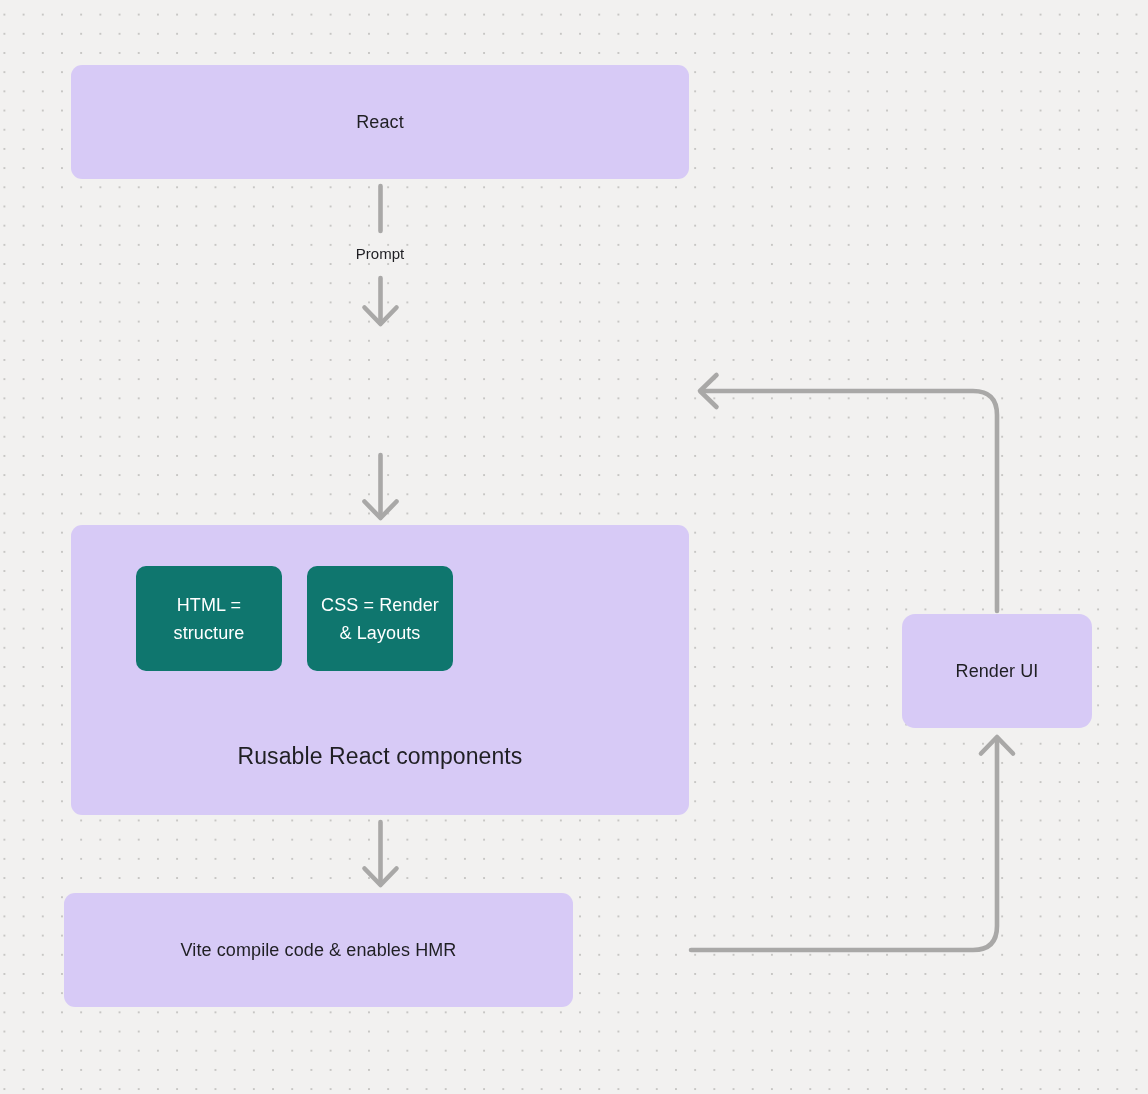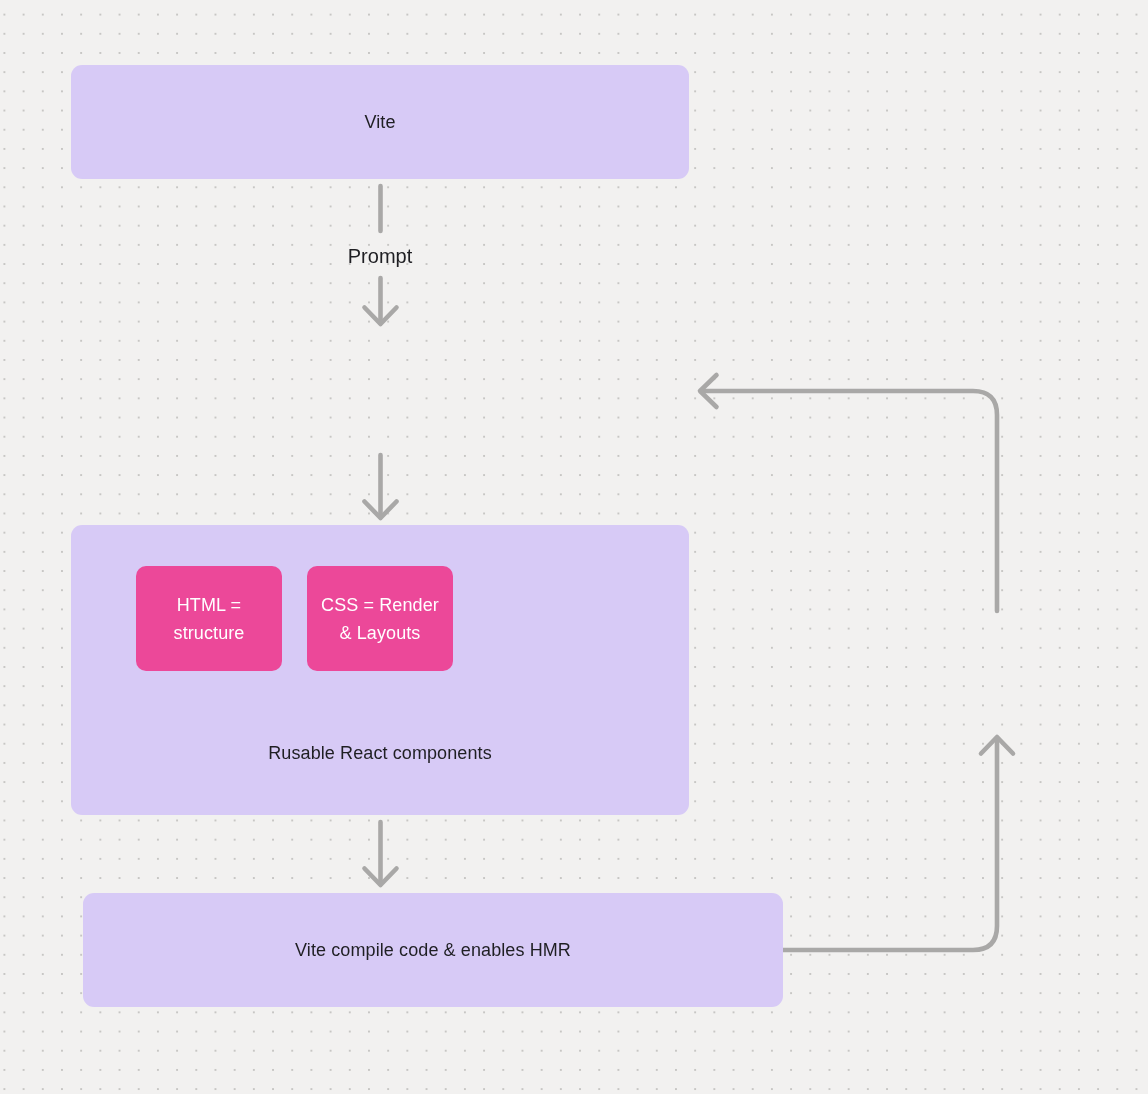--- a/index.html
+++ b/index.html
@@ -39,63 +39,63 @@
     justify-content: center;
     color: #1f1f23;
     font-size: 18px;
     font-weight: 500;
     letter-spacing: 0.1px;
     box-sizing: border-box;
   }
   .node-user  { left: 71px; top: 65px;  width: 618px; height: 114px; }
   .node-web   { left: 71px; top: 335px; width: 618px; height: 114px; }
   .node-group { left: 71px; top: 525px; width: 618px; height: 290px; display: block; }
-  .node-vite  { left: 83px; top: 893px; width: 700px; height: 114px; }
+  .node-vite  { left: 64px; top: 893px; width: 509px; height: 114px; }
   .node-render{ left: 902px; top: 614px; width: 190px; height: 114px; border-radius: 13px; }
 
   .chip-row {
     position: absolute;
     left: 65px; top: 41px;
     display: flex;
     gap: 25px;
   }
   .chip {
     width: 146px;
     height: 105px;
-    background: #ec4899;
+    background: #0f766e;
     border-radius: 10px;
     color: #ffffff;
     font-size: 18px;
     font-weight: 500;
     display: flex;
     flex-direction: column;
     align-items: center;
     justify-content: center;
     line-height: 28px;
     text-align: center;
     box-sizing: border-box;
   }
   .chip span { display: block; }
   .group-caption {
     position: absolute;
     left: 0; right: 0;
     top: 218px;
     text-align: center;
     color: #1f1f23;
-    font-size: 18px;
+    font-size: 23px;
     font-weight: 500;
   }
   .edge-label {
     position: absolute;
     left: 310px;
     top: 245px;
     width: 140px;
     text-align: center;
     color: #1f1f23;
-    font-size: 20px;
+    font-size: 15px;
     font-weight: 500;
   }
 </style>
 </head>
 <body>
 
 <div class="canvas">
 
   <svg class="edges-svg" viewBox="0 0 1148 1094" xmlns="http://www.w3.org/2000/svg">
 
@@ -120,21 +120,21 @@
       <path d="M981 753.5 L997 737 L1013 753.5"></path>
     </g>
 
     <g>
       <path d="M997 611 L997 415 Q997 391 973 391 L701 391"></path>
       <path d="M716.5 375 L700 391 L716.5 407"></path>
     </g>
   </svg>
 
   <div class="node node-user">
-    <span>Vite</span>
+    <span>React</span>
   </div>
 
   <div class="edge-label">Prompt</div>
 
 
   <div class="node node-group">
     <div class="chip-row">
       <div class="chip">
         <span>HTML =</span>
         <span>structure</span>
@@ -144,14 +144,17 @@
         <span>&amp; Layouts</span>
       </div>
     </div>
     <div class="group-caption">Rusable React components</div>
   </div>
 
   <div class="node node-vite">
     <span>Vite compile code &amp; enables HMR</span>
   </div>
 
+  <div class="node node-render">
+    <span>Render UI</span>
+  </div>
 
 </div>
 
 </body></html>

